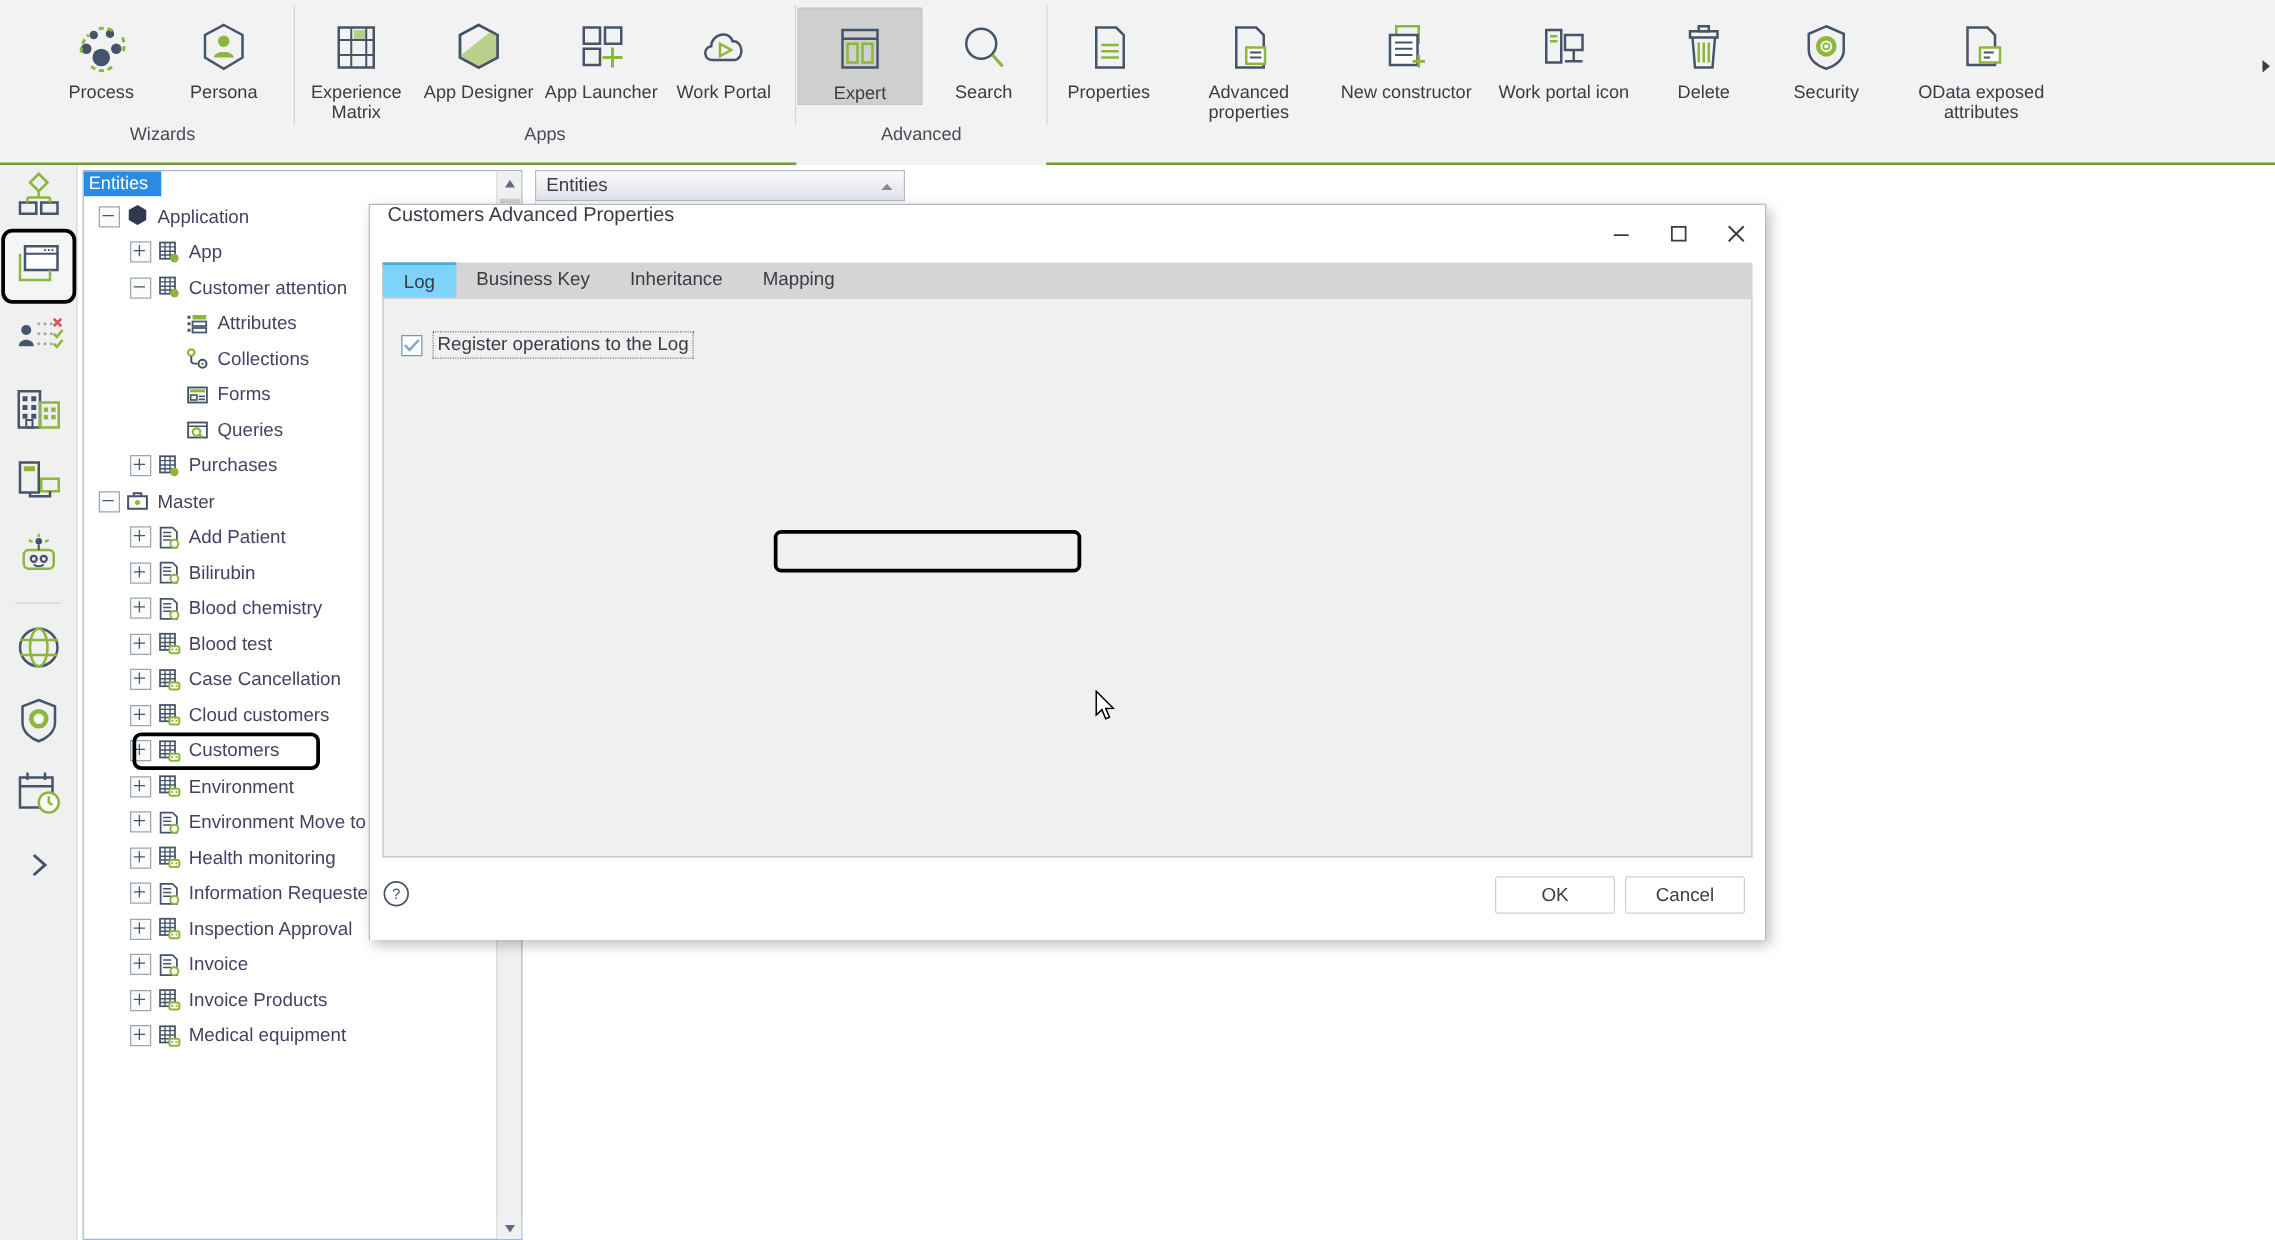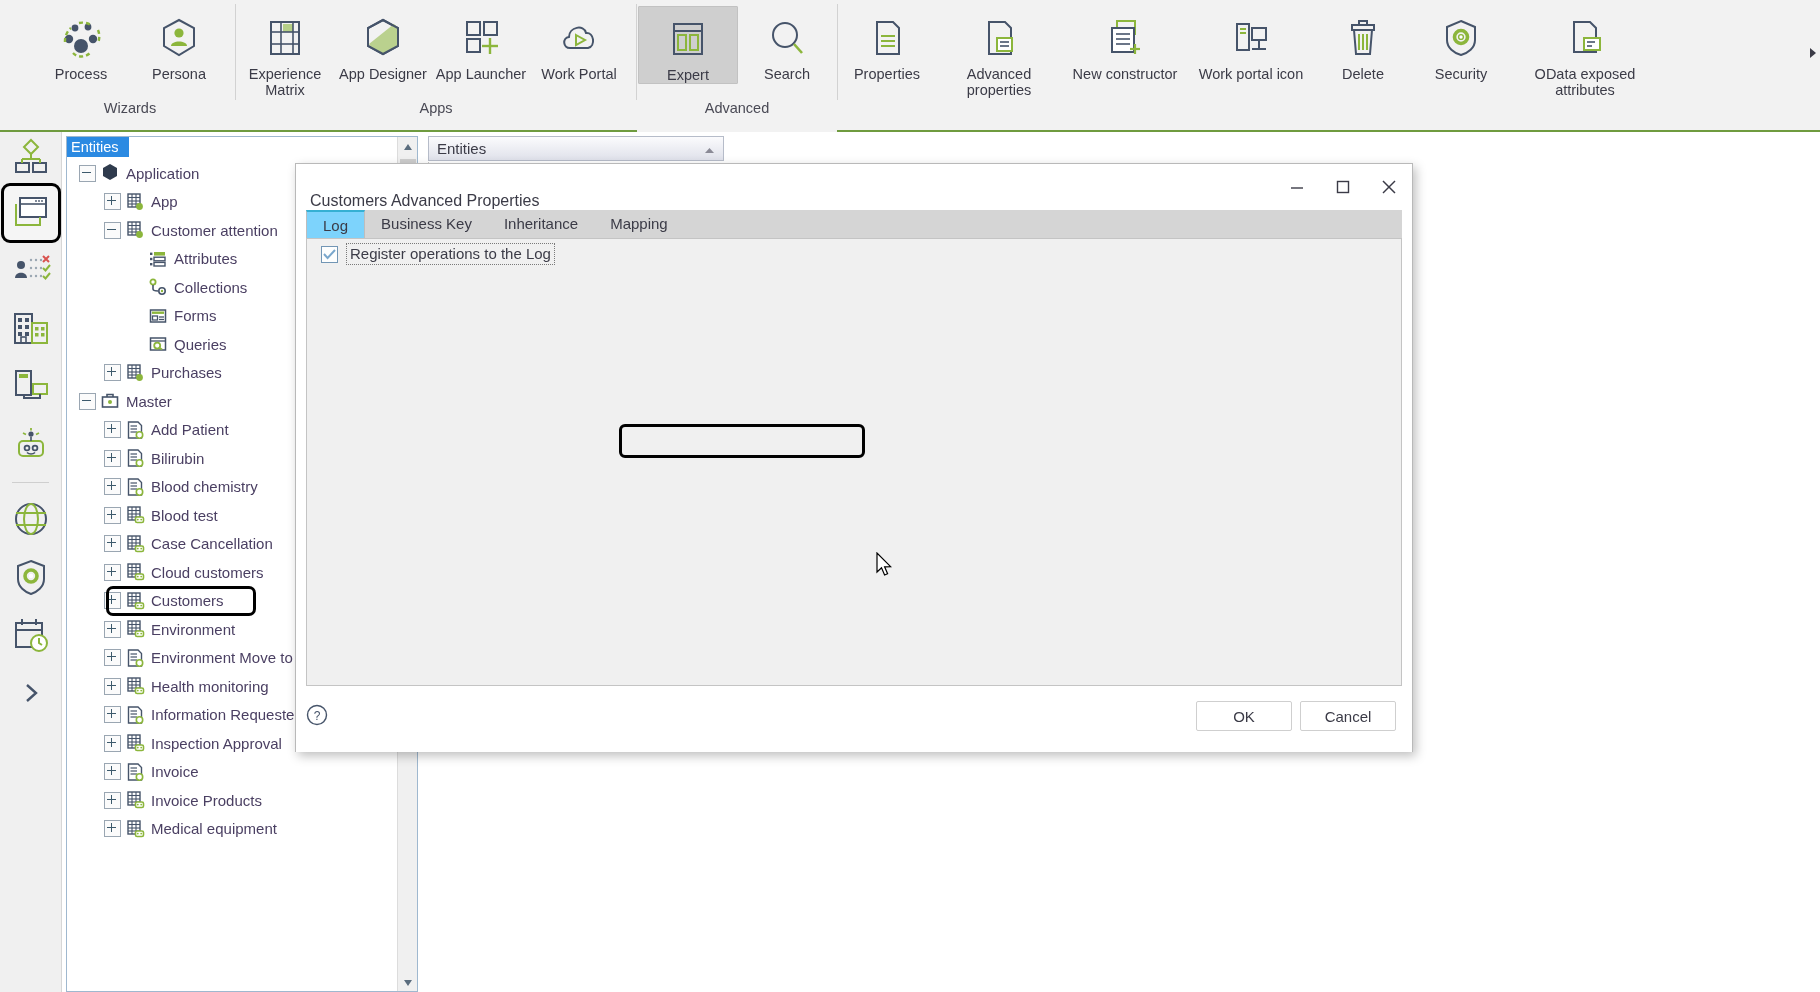--- a/index.html
+++ b/index.html
@@ -112,21 +112,21 @@
 
   
   #dialog{
     position:absolute;left:295px;top:163px;width:1118px;height:589px;
     background:#ffffff;border:1px solid #b9b9b9;
     box-shadow:3px 4px 10px rgba(0,0,0,0.25);
     box-sizing:border-box;
   }
   #dlg-title{
     position:absolute;left:0;top:0;width:1116px;height:46px;
-    display:flex;align-items:flex-end;
+    display:flex;align-items:flex-start;
     background:#ffffff;
   }
   #dlg-title .t{font-size:16px;color:#3b3b47;padding-left:14px;}
   #dlg-ctrls{position:absolute;right:0;top:0;height:46px;display:flex;}
   .wbtn{width:46px;height:46px;display:flex;align-items:center;justify-content:center;}
   #dlg-tabs{
     position:absolute;left:10px;top:46px;width:1096px;height:28px;
     background:#d5d5d5;display:flex;align-items:flex-end;box-sizing:border-box;
   }
   .dtab{
@@ -135,21 +135,21 @@
   .dtab.active{
     background:#7dd3fc;border-top:2px solid #35b0d3;
     border-left:1px solid #bdbdbd;border-right:1px solid #bdbdbd;
     height:28px;
   }
   #dlg-body{
     position:absolute;left:10px;top:74px;width:1096px;height:448px;
     background:#f0f0f0;border:1px solid #c4c4c4;box-sizing:border-box;
   }
   #chk-row{
-    position:absolute;left:14px;top:2px;display:flex;align-items:center;height:26px;
+    position:absolute;left:14px;top:24px;display:flex;align-items:center;height:26px;
   }
   .cb{
     width:17px;height:17px;border:1px solid #7296b5;background:#fdfefe;
     display:flex;align-items:center;justify-content:center;box-sizing:border-box;
   }
   .cb svg{display:block;}
   #chk-label{
     font-size:15px;color:#3b3b47;margin-left:8px;
     border:1px dotted #7a7a7a;padding:1px 3px 2px 3px;
   }

